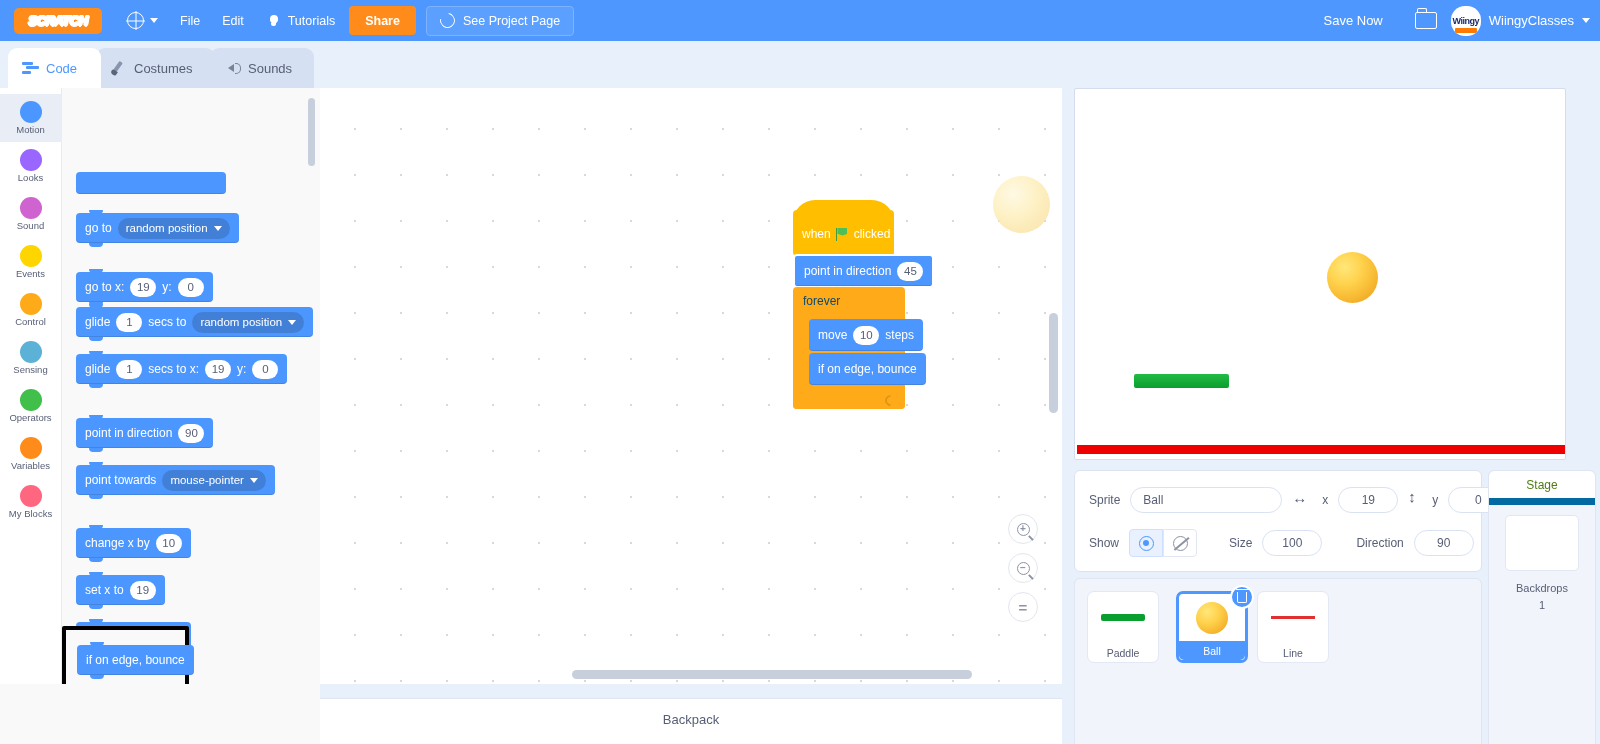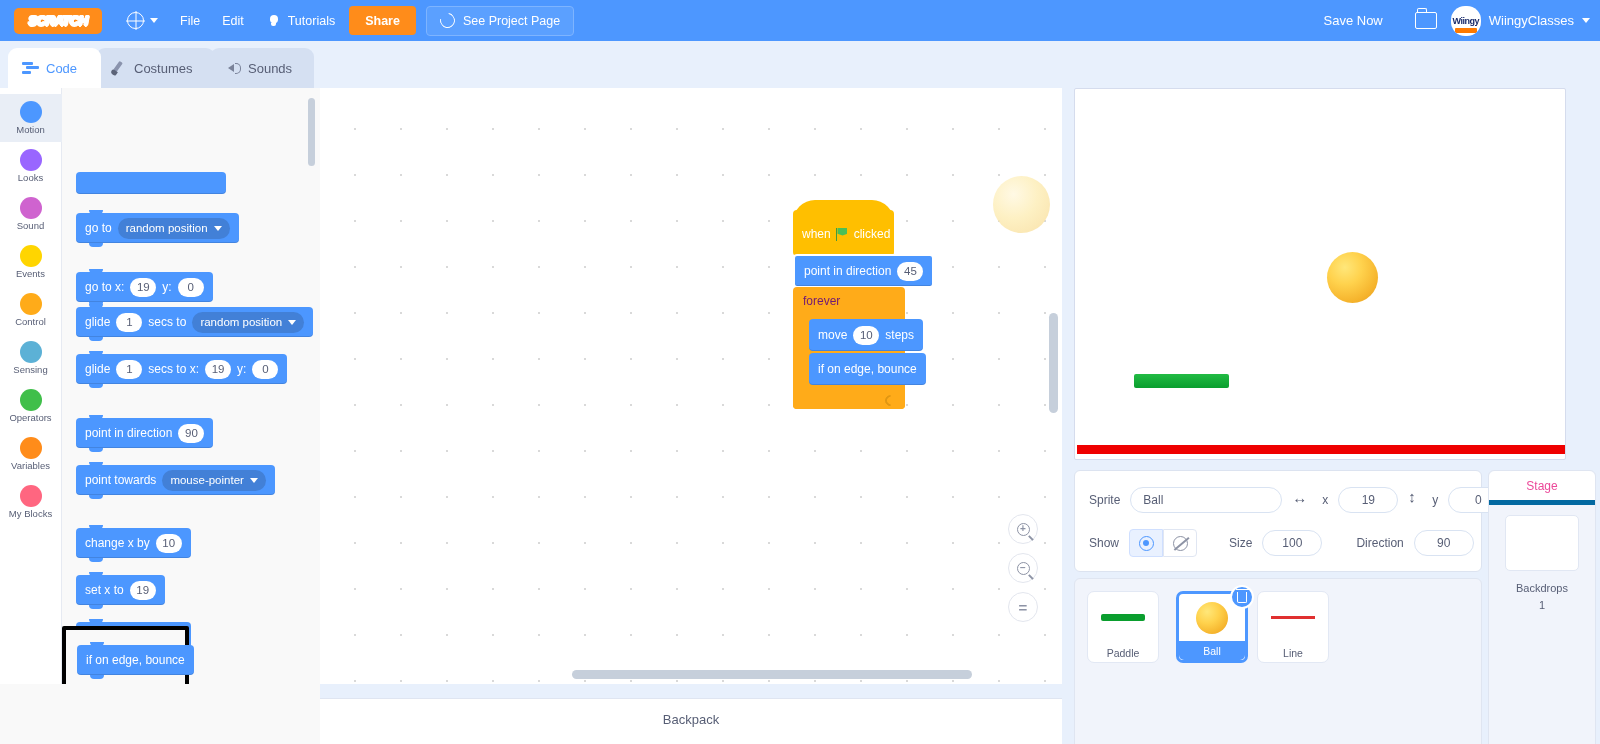--- a/index.html
+++ b/index.html
@@ -301,21 +301,21 @@
     font-size: 12px; display: flex; align-items: center; padding: 0 9px; gap: 6px;
     height: 32px; white-space: nowrap; box-shadow: inset 0 -1px 0 rgba(0,0,0,0.12);
   }
   .s-blk.pointdir { left: 473px; top: 166px; border: 2.5px solid #fff; height: 34px; }
   .s-forever {
     position: absolute; left: 473px; top: 199px; width: 112px; height: 122px;
     background: #ffab19; border-radius: 4px;
   }
   .s-forever .fhead {
     position: absolute; left: 0; top: 0; width: 112px; height: 28px;
-    color: #701a75; font-size: 12px; display: flex; align-items: center; padding-left: 10px;
+    color: #0c4a6e; font-size: 12px; display: flex; align-items: center; padding-left: 10px;
   }
   .s-forever .notch {
     position: absolute; left: 0; top: 28px; width: 16px; height: 78px; background: #ffab19;
   }
   .s-forever .foot {
     position: absolute; left: 0; bottom: 0; width: 112px; height: 16px; background: #ffab19;
     border-radius: 0 0 4px 4px;
   }
   .s-forever .loop-arrow {
     position: absolute; right: 9px; bottom: 3px; width: 11px; height: 11px;
@@ -402,22 +402,22 @@
   .trash { width: 10px; height: 11px; border: 1.5px solid #fff; border-top: none;
     border-radius: 0 0 2px 2px; position: relative; }
   .trash::before { content:''; position:absolute; left:-2.5px; top:-3px; width:13px; height:1.6px; background:#fff; }
 
   .stagecol {
     position: absolute; left: 418px; top: 382px; width: 108px; height: 362px;
     background: #f1f4fb; border: 1px solid #dfe5f1; border-radius: 6px;
   }
   .stagecol-hdr {
     height: 34px; display: flex; align-items: center; justify-content: center;
-    font-size: 12px; color: #ec4899; background: #fff; border-radius: 6px 6px 0 0;
-    border-bottom: 5px solid #0369a1;
+    font-size: 12px; color: #4d7c0f; background: #fff; border-radius: 6px 6px 0 0;
+    border-bottom: 7px solid #0369a1;
   }
   .stagecol-thumb {
     margin: 10px auto 0; width: 74px; height: 56px; background: #fff;
     border: 1px solid #e1e7f3; border-radius: 5px;
   }
   .stagecol-lbl { text-align: center; font-size: 11px; color: #575e75; margin-top: 11px; }
   .stagecol-num { text-align: center; font-size: 11px; color: #575e75; margin-top: 5px; }
 
   .backpack {
     position: absolute; left: 320px; top: 698px; width: 742px; height: 46px;

